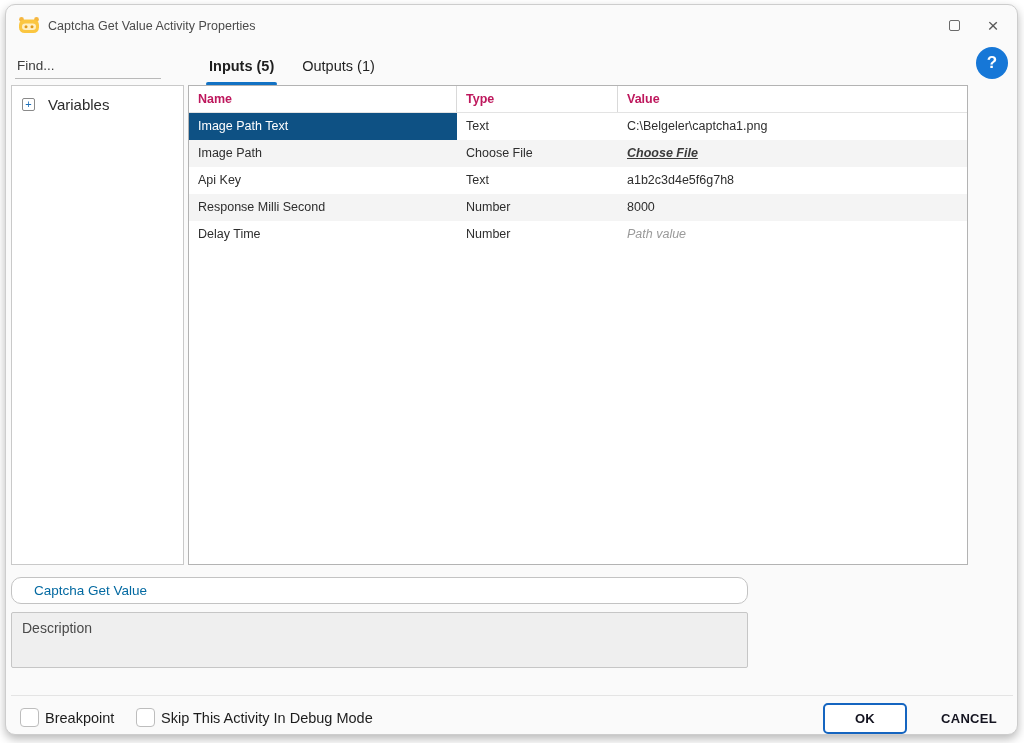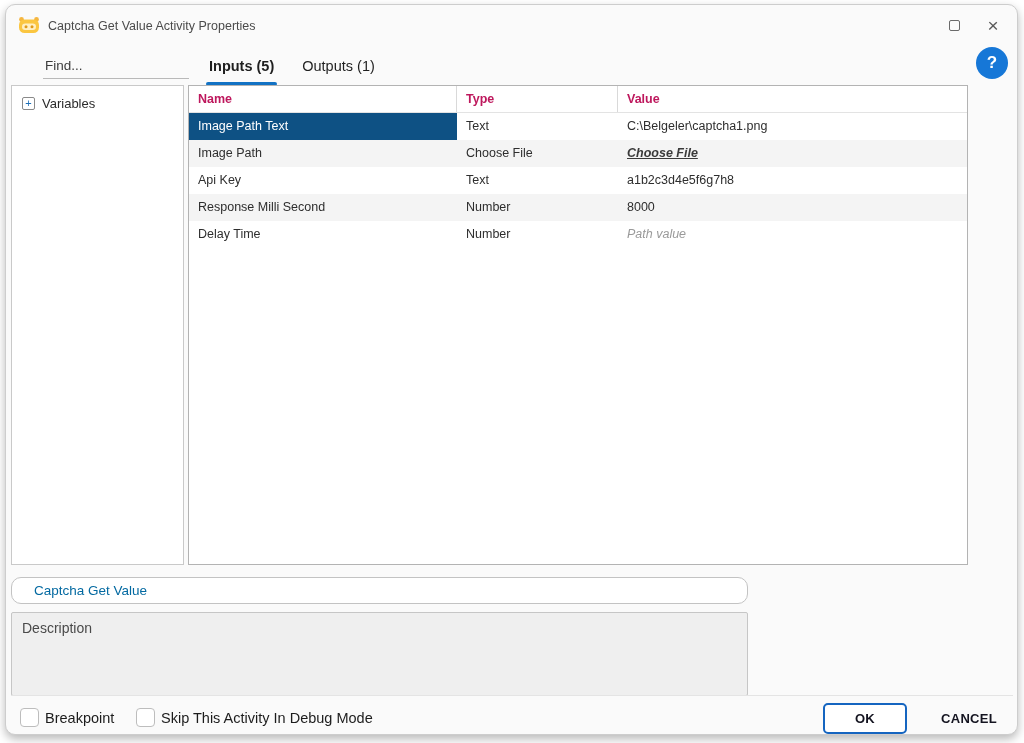--- a/index.html
+++ b/index.html
@@ -29,34 +29,34 @@
     display: flex; align-items: center; justify-content: center;
     color: #5a5a5a; cursor: pointer; background: transparent; border: none;
   }
   .btn-max { left: 936px; }
   .btn-close { left: 975px; font-size: 19px; line-height: 1; }
   .max-glyph { width: 11px; height: 11px; border: 1.4px solid #6a6a6a; border-radius: 2px; }
   
   .find-input {
     position: absolute; left: 9px; top: 48px; width: 146px; height: 26px;
     border: none; border-bottom: 1px solid #b9b9b9; background: transparent;
-    font-family: inherit; font-size: 13.5px; color: #333; outline: none; padding: 0 2px; margin-left: 28px;
+    font-family: inherit; font-size: 13.5px; color: #333; outline: none; padding: 0 2px;
   }
   .find-input::placeholder { color: #3c3c3c; opacity: 1; }
   .left-panel {
     position: absolute; left: 5px; top: 80px; width: 173px; height: 480px;
     background: #ffffff; border: 1px solid #c9c9c9;
   }
   .tree-item { display: flex; align-items: center; padding: 10px 8px 0 10px; cursor: pointer; }
   .expander {
     width: 13px; height: 13px; border: 1px solid #8a8a8a; border-radius: 2px;
     font-size: 11px; line-height: 11px; text-align: center; color: #1d6fb8;
     background: #fff; flex: 0 0 auto;
   }
-  .tree-label { margin-left: 7px; font-size: 13px; color: #2b2b2b; }
+  .tree-label { margin-left: 13px; font-size: 15px; color: #2b2b2b; }
   
   .tabs { position: absolute; left: 193px; top: 46px; height: 36px; display: flex; gap: 8px; }
   .tab {
     position: relative; padding: 7px 10px 12px 10px;
     font-size: 14.5px; color: #1f1f1f; cursor: pointer;
   }
   .tab.active { font-weight: 700; }
   .tab.active::after {
     content: ''; position: absolute; left: 7px; right: 7px; bottom: 1px;
     height: 4px; border-radius: 2px;
@@ -91,21 +91,21 @@
   .tcell.selected { background: var(--selection-blue, #0e5184); color: #ffffff; }
   .v-link { font-style: italic; font-weight: 700; text-decoration: underline; color: #3a3a3a; }
   .v-placeholder { font-style: italic; color: #9a9a9a; }
   
   .name-input {
     position: absolute; left: 5px; top: 572px; width: 737px; height: 27px;
     border: 1px solid #c3c3c3; border-radius: 10px; background: #fff;
     padding: 0 22px; font-family: inherit; font-size: 13.5px; color: #0369a1; outline: none;
   }
   .desc-input {
-    position: absolute; left: 5px; top: 607px; width: 737px; height: 84px;
+    position: absolute; left: 5px; top: 607px; width: 737px; height: 56px;
     border: 1px solid #c6c6c6; border-radius: 2px; background: #efefef;
     padding: 7px 10px; font-family: inherit; font-size: 14px; color: #333;
     resize: none; outline: none;
   }
   .desc-input::placeholder { color: #4a4a4a; opacity: 1; }
   .divider { position: absolute; left: 5px; top: 690px; width: 1002px; height: 1px; background: #e4e4e4; }
   
   .footer { position: absolute; left: 0; top: 692px; width: 100%; height: 39px; }
   .cbox {
     position: absolute; top: 11px; width: 19px; height: 19px;

